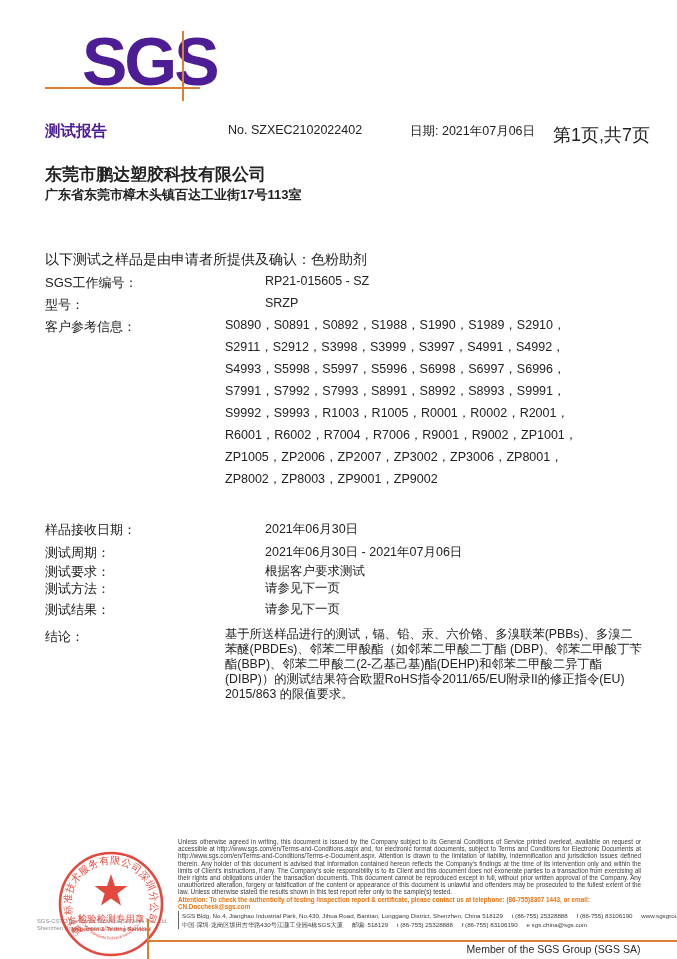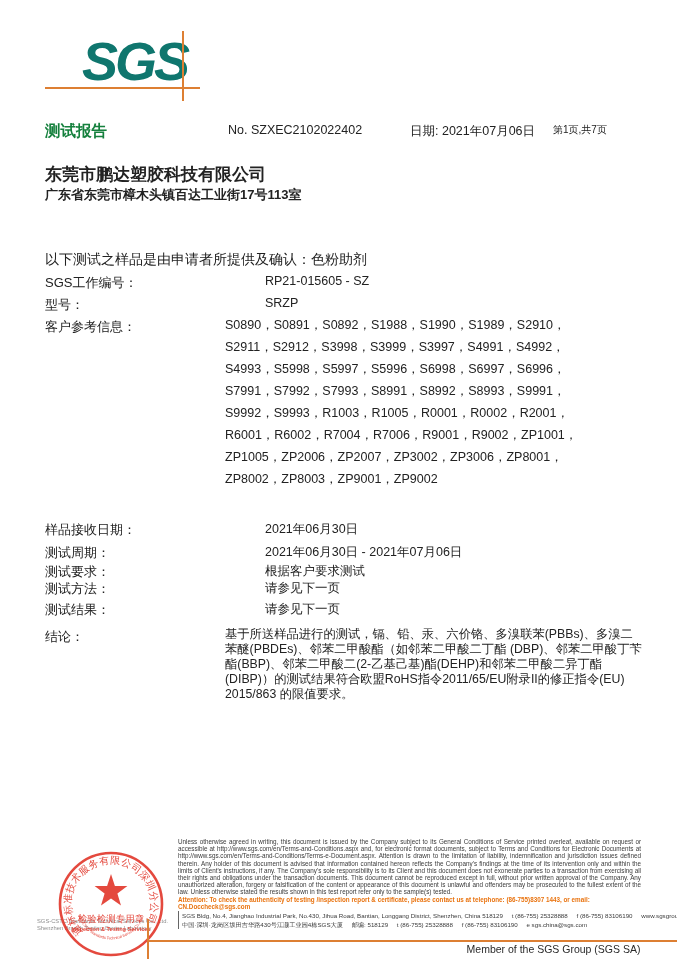--- a/index.html
+++ b/index.html
@@ -3,31 +3,31 @@
 <meta charset="utf-8">
 <style>
   html,body{margin:0;padding:0;background:#e8e8e8;}
   .page{
     position:relative;width:677px;height:959px;background:#ffffff;
     font-family:"Liberation Sans","DejaVu Sans",sans-serif;color:#222;
     overflow:hidden;margin:0 auto;
   }
   
   .logo-text{
-    position:absolute;left:82px;top:33px;font-size:54px;line-height:56px;
-    font-weight:bold;color:#0f766e;letter-spacing:-3px;font-style:italic;
+    position:absolute;left:82px;top:33px;font-size:68px;line-height:56px;
+    font-weight:bold;color:#4c1d95;letter-spacing:-3px;
   }
   .logo-hline{position:absolute;left:45px;top:87px;width:155px;height:2px;background:#dd7f33;}
   .logo-vline{position:absolute;left:182px;top:31px;width:2px;height:70px;background:#dd7f33;}
 
   .title-row{position:absolute;left:0;top:121px;width:677px;height:18px;}
-  .doc-title{position:absolute;left:45px;top:0;font-size:15.5px;font-weight:bold;color:#15803d;}
+  .doc-title{position:absolute;left:45px;top:0;font-size:15.5px;font-weight:bold;color:#4c1d95;}
   .report-no{position:absolute;left:228px;top:2px;font-size:12.5px;}
   .report-date{position:absolute;left:410px;top:2px;font-size:12.5px;}
-  .page-info{position:absolute;left:553px;top:2px;font-size:10px;}
+  .page-info{position:absolute;left:553px;top:2px;font-size:18px;}
 
   
   .applicant-name{position:absolute;left:45px;top:163px;font-size:17px;font-weight:bold;}
   .applicant-address{position:absolute;left:45px;top:186px;font-size:13px;font-weight:bold;}
   .sample-statement{position:absolute;left:45px;top:251px;font-size:14px;}
 
   
   .frow{position:absolute;left:45px;width:600px;font-size:13px;}
   .frow .lbl{position:absolute;left:0;top:0;white-space:nowrap;}
   .frow .val{position:absolute;left:180px;top:0;white-space:nowrap;font-size:12.5px;margin-left:40px;}

